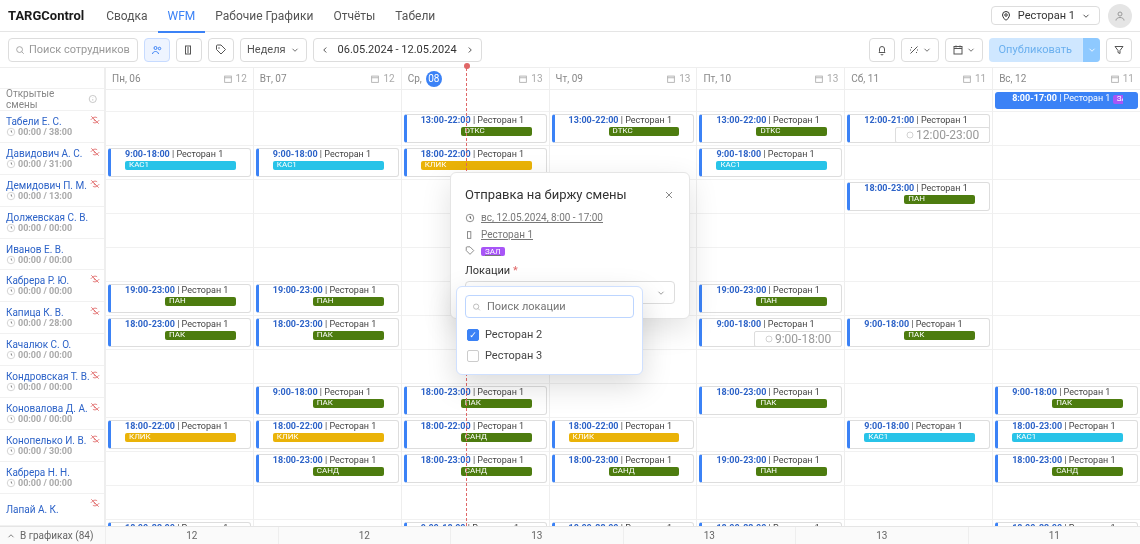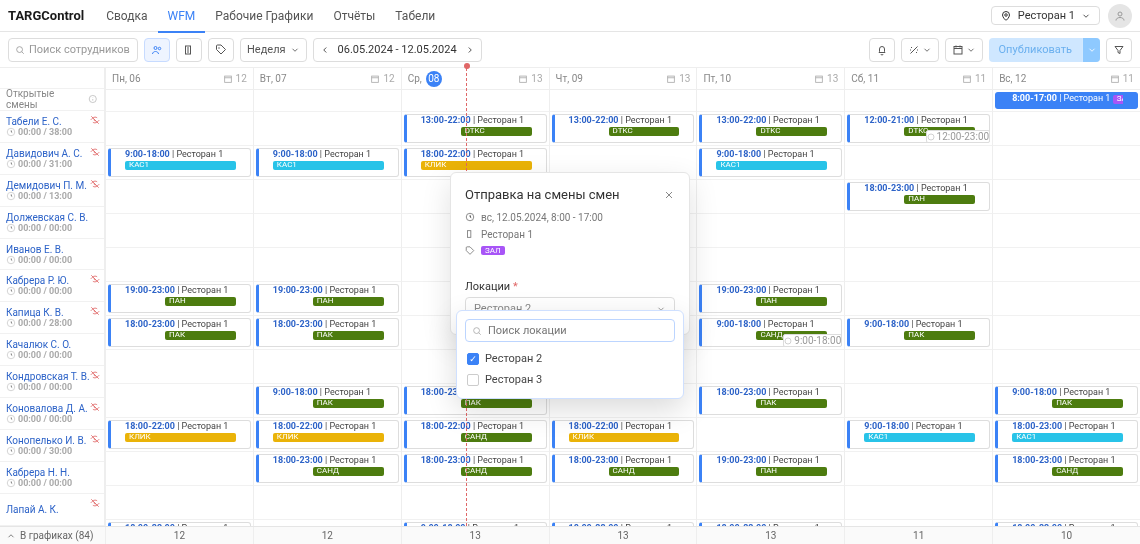--- a/index.html
+++ b/index.html
@@ -51,46 +51,46 @@
 .shift.full { background: #3b82f6; color: #fff; border-color: #3b82f6; }
 .shift .line1 { white-space: nowrap; overflow: hidden; }
 .shift .line1 b { color: #2d63c8; }
 .shift.full .line1 b { color: #fff; }
 .shift .label { color: #444; }
 .tag { display: inline-block; padding: 0 4px; border-radius: 2px; font-size: 8px; color: #fff; margin-top: 1px; }
 .tag.blue { background: #4d7c0f; margin-left: 40px; }
 .tag.cyan { background: #28c3e8; }
 .tag.amber { background: #eab308; }
 .tag.violet { background: #a855f7; color: #fff; }
-.mini-time { position: absolute; bottom: 2px; right: 2px; font-size: 10px; border: 1px solid #ddd; border-radius: 2px; padding: 0 0; color: #999; background: #fff; display: flex; gap: 2px; align-items: center; text-align: center; }
+.mini-time { position: absolute; bottom: 2px; right: 2px; font-size: 12px; border: 1px solid #ddd; border-radius: 2px; padding: 0 10px; color: #999; background: #fff; display: flex; gap: 2px; align-items: center; text-align: center; }
 .openshift { font-size: 10px; color: #888; display: flex; align-items: center; gap: 4px; }
 .pill-open { display: flex; align-items: center; gap: 4px; }
 
 
 .bottom { position: absolute; bottom: 0; left: 0; right: 0; height: 18px; display: flex; border-top: 1px solid #e5e5e5; font-size: 10px; background: #fafafa; }
 .bottom .bl { width: 105px; display: flex; align-items: center; padding: 0 6px; gap: 4px; color: #666; }
 .bottom .bc { flex: 1; display: flex; align-items: center; justify-content: center; border-left: 1px solid #eee; color: #666; }
 
 
 .time-line { position: absolute; top: 68px; bottom: 18px; width: 1px; border-left: 1px dashed #e06767; left: calc(105px + (100% - 105px) / 7 * 2 + 65px); z-index: 2; pointer-events: none; }
 .time-line::before { content: ""; position: absolute; top: -5px; left: -3px; width: 6px; height: 6px; background: #e06767; border-radius: 50%; }
 
 
 .modal { position: absolute; top: 172px; left: 450px; width: 240px; background: #fff; border: 1px solid #e5e5e5; border-radius: 6px; box-shadow: 0 10px 30px rgba(0,0,0,0.12); z-index: 50; padding: 14px; font-size: 11px; }
 .modal-h { display: flex; justify-content: space-between; align-items: center; margin-bottom: 10px; }
 .modal-h .ttl { font-size: 13px; color: #333; }
 .modal-close { cursor: pointer; color: #888; }
-.modal-row { display: flex; align-items: flex-start; gap: 6px; color: #777; margin-bottom: 6px; font-size: 10px; }
+.modal-row { display: flex; align-items: flex-end; gap: 6px; color: #777; margin-bottom: 6px; font-size: 10px; text-decoration: underline; }
 .modal-row .tag { margin: 0; }
-.lbl-f { color: #333; font-size: 11px; margin-top: 24px; margin-bottom: 4px; display: block; }
+.lbl-f { color: #333; font-size: 11px; margin-top: 8px; margin-bottom: 4px; display: block; }
 .req { color: #e06767; }
 .select-box { border: 1px solid #ddd; border-radius: 4px; padding: 4px 8px; display: flex; justify-content: space-between; align-items: center; cursor: pointer; font-size: 11px; color: #888; }
 
 
-.dd-panel { position: absolute; top: 310px; left: 456px; width: 228px; background: #fff; border: 1px solid #cfe0ff; border-radius: 6px; box-shadow: 0 10px 30px rgba(0,0,0,0.15); z-index: 60; padding: 8px; }
+.dd-panel { position: absolute; top: 286px; left: 456px; width: 187px; background: #fff; border: 1px solid #cfe0ff; border-radius: 6px; box-shadow: 0 10px 30px rgba(0,0,0,0.15); z-index: 60; padding: 8px; }
 .dd-search { border: 1px solid #bcd5ff; border-radius: 4px; padding: 4px 6px; display: flex; align-items: center; gap: 6px; margin-bottom: 6px; color: #aaa; }
 .dd-search input { border: none; outline: none; font-size: 11px; flex: 1; }
 .dd-opt { display: flex; align-items: center; gap: 6px; padding: 4px 2px; font-size: 11px; color: #444; cursor: pointer; }
 .chk { width: 12px; height: 12px; border: 1px solid #ccc; border-radius: 2px; display: inline-flex; align-items: center; justify-content: center; font-size: 9px; color: #fff; }
 .chk.on { background: #3b82f6; border-color: #3b82f6; }
 
 svg { display: block; }
 .ic { width: 12px; height: 12px; }
 .ic-sm { width: 10px; height: 10px; }
 </style>
@@ -703,26 +703,25 @@
         <path fill="none" stroke="currentColor" stroke-width="2" d="M6 15l6-6 6 6"></path>
       </svg>
     <span>В графиках (84)</span>
   </div>
   <div class="bc">12</div>
   <div class="bc">12</div>
   <div class="bc">13</div>
   <div class="bc">13</div>
   <div class="bc">13</div>
   <div class="bc">11</div>
-  <div class="bc">10</div>
 </div>
 
 <div class="modal">
   <div class="modal-h">
-    <div class="ttl">Отправка на смены смен</div>
+    <div class="ttl">Отправка на биржу смены</div>
     <div class="modal-close">
       <svg class="ic" viewBox="0 0 24 24">
           <path stroke="currentColor" stroke-width="2" d="M6 6l12 12M18 6L6 18"></path>
         </svg>
     </div>
   </div>
   <div class="modal-row">
     <svg class="ic-sm" viewBox="0 0 24 24">
         <circle cx="12" cy="12" r="9" fill="none" stroke="currentColor" stroke-width="2"></circle>
         <path stroke="currentColor" stroke-width="2" d="M12 7v5l3 2"></path>

